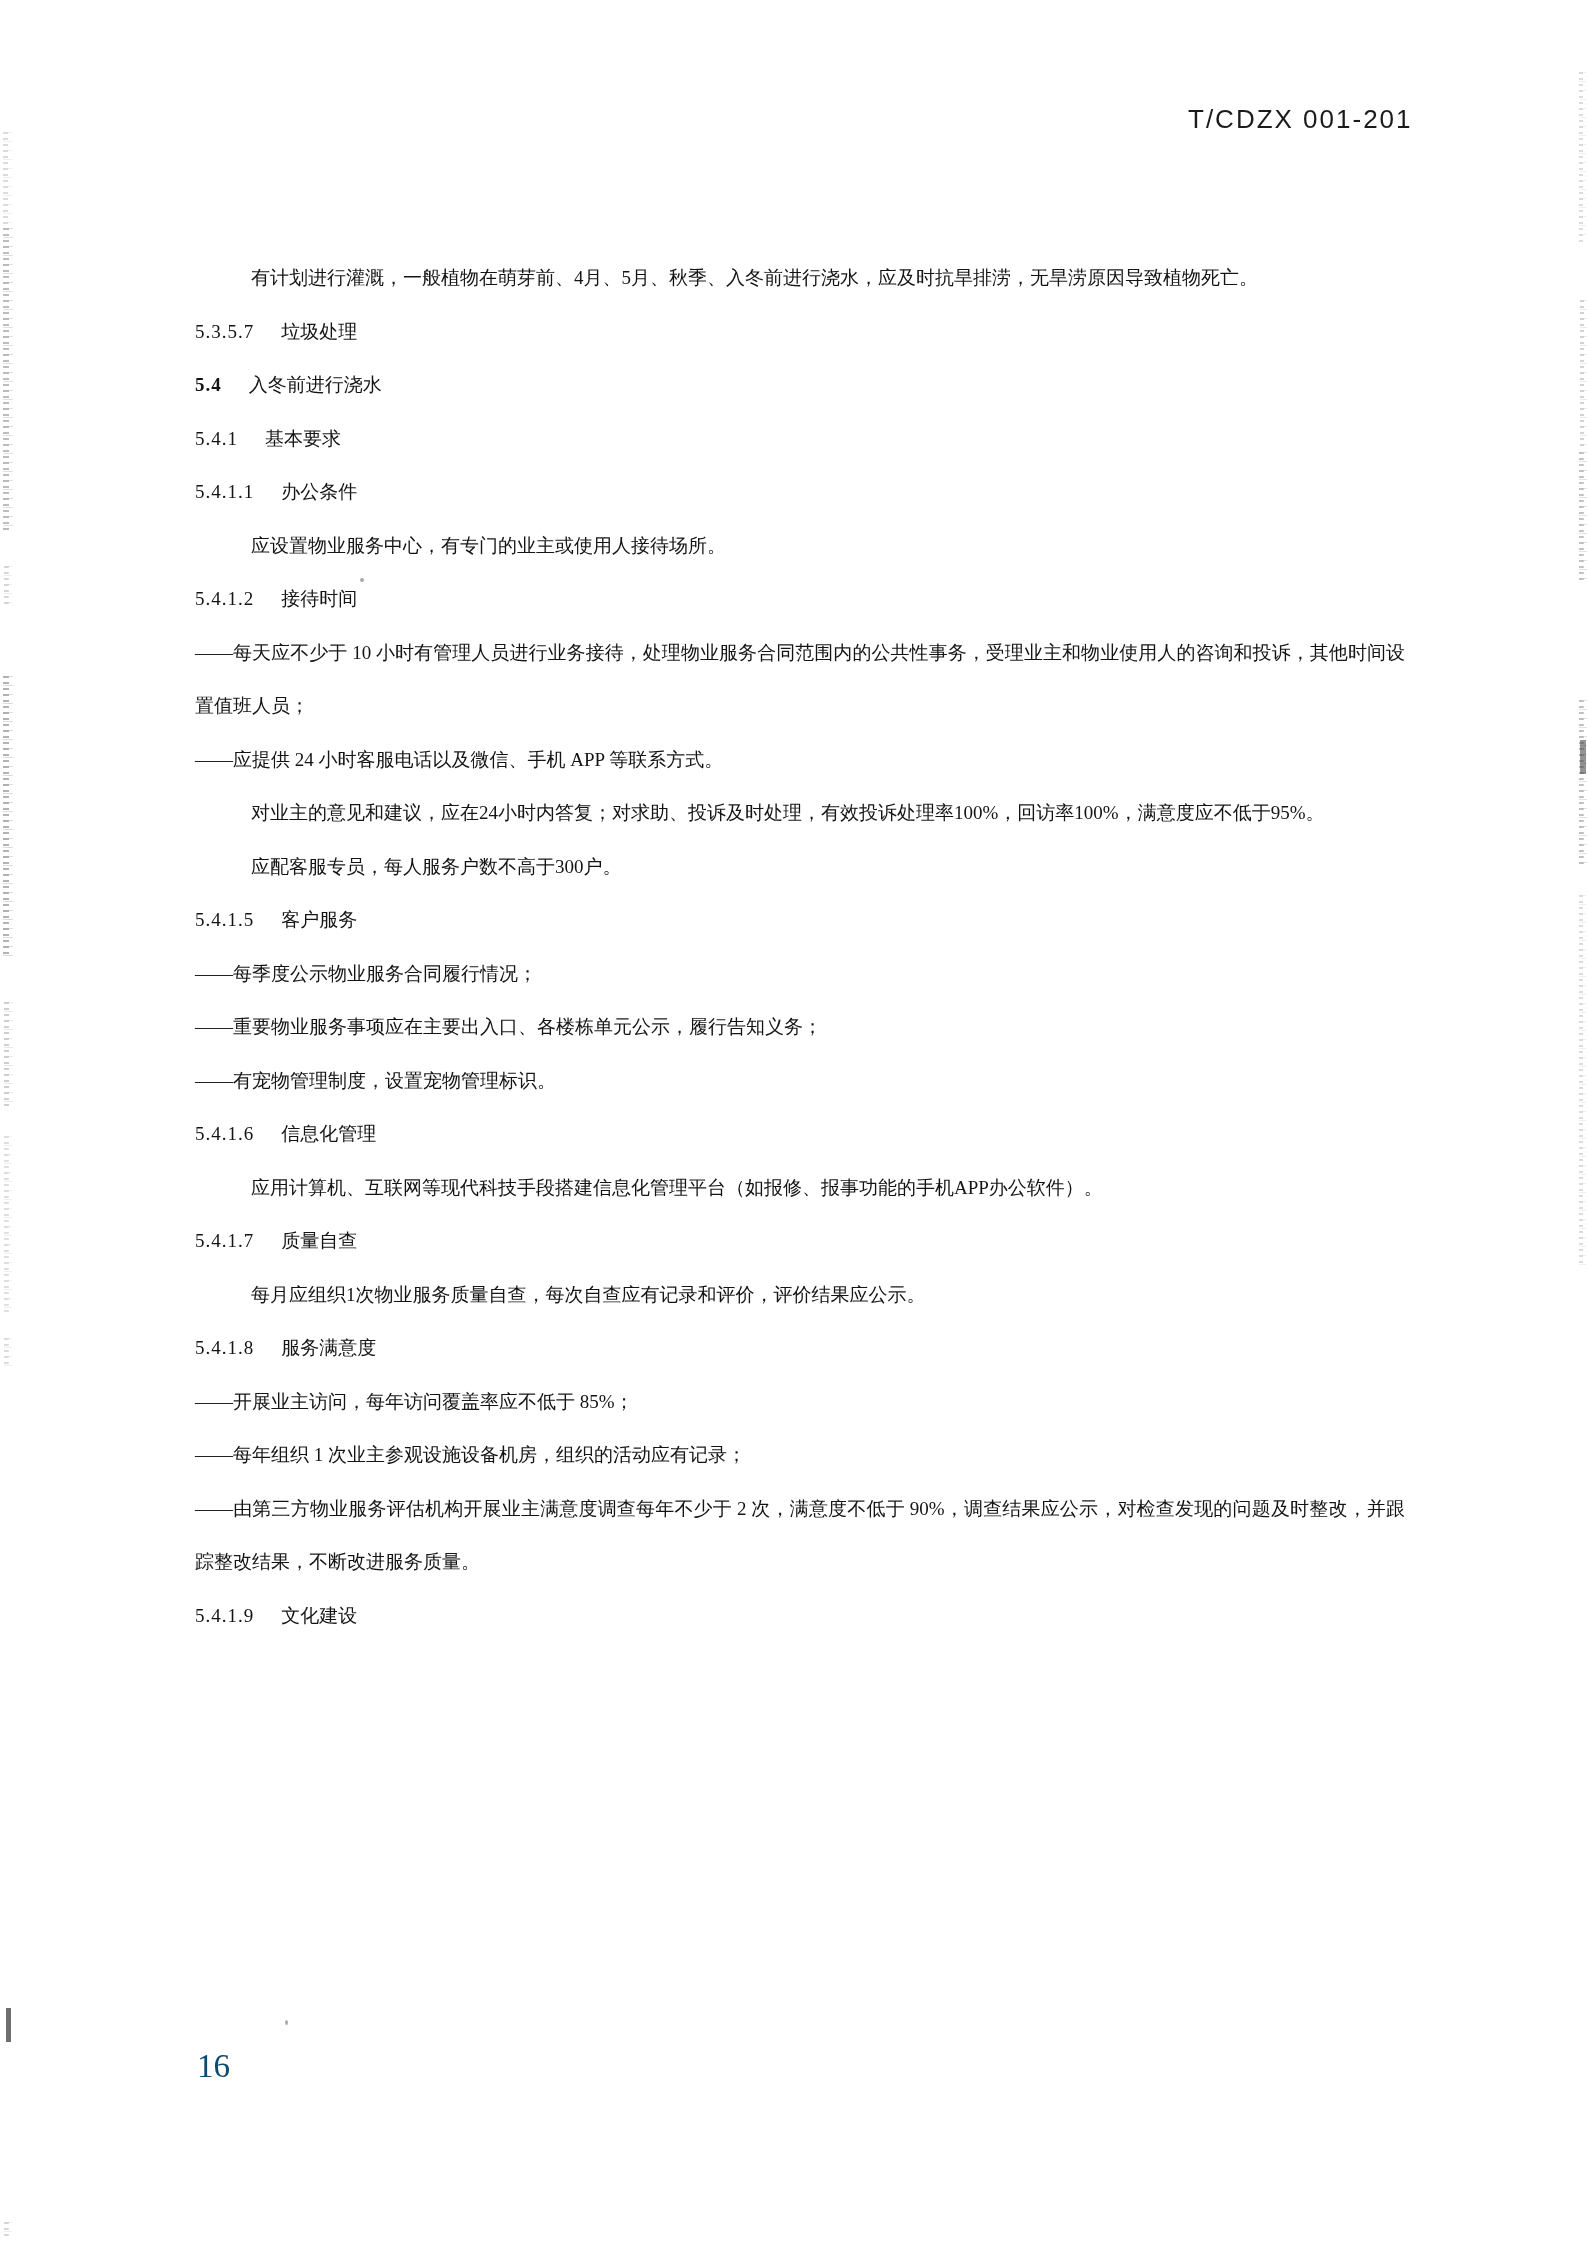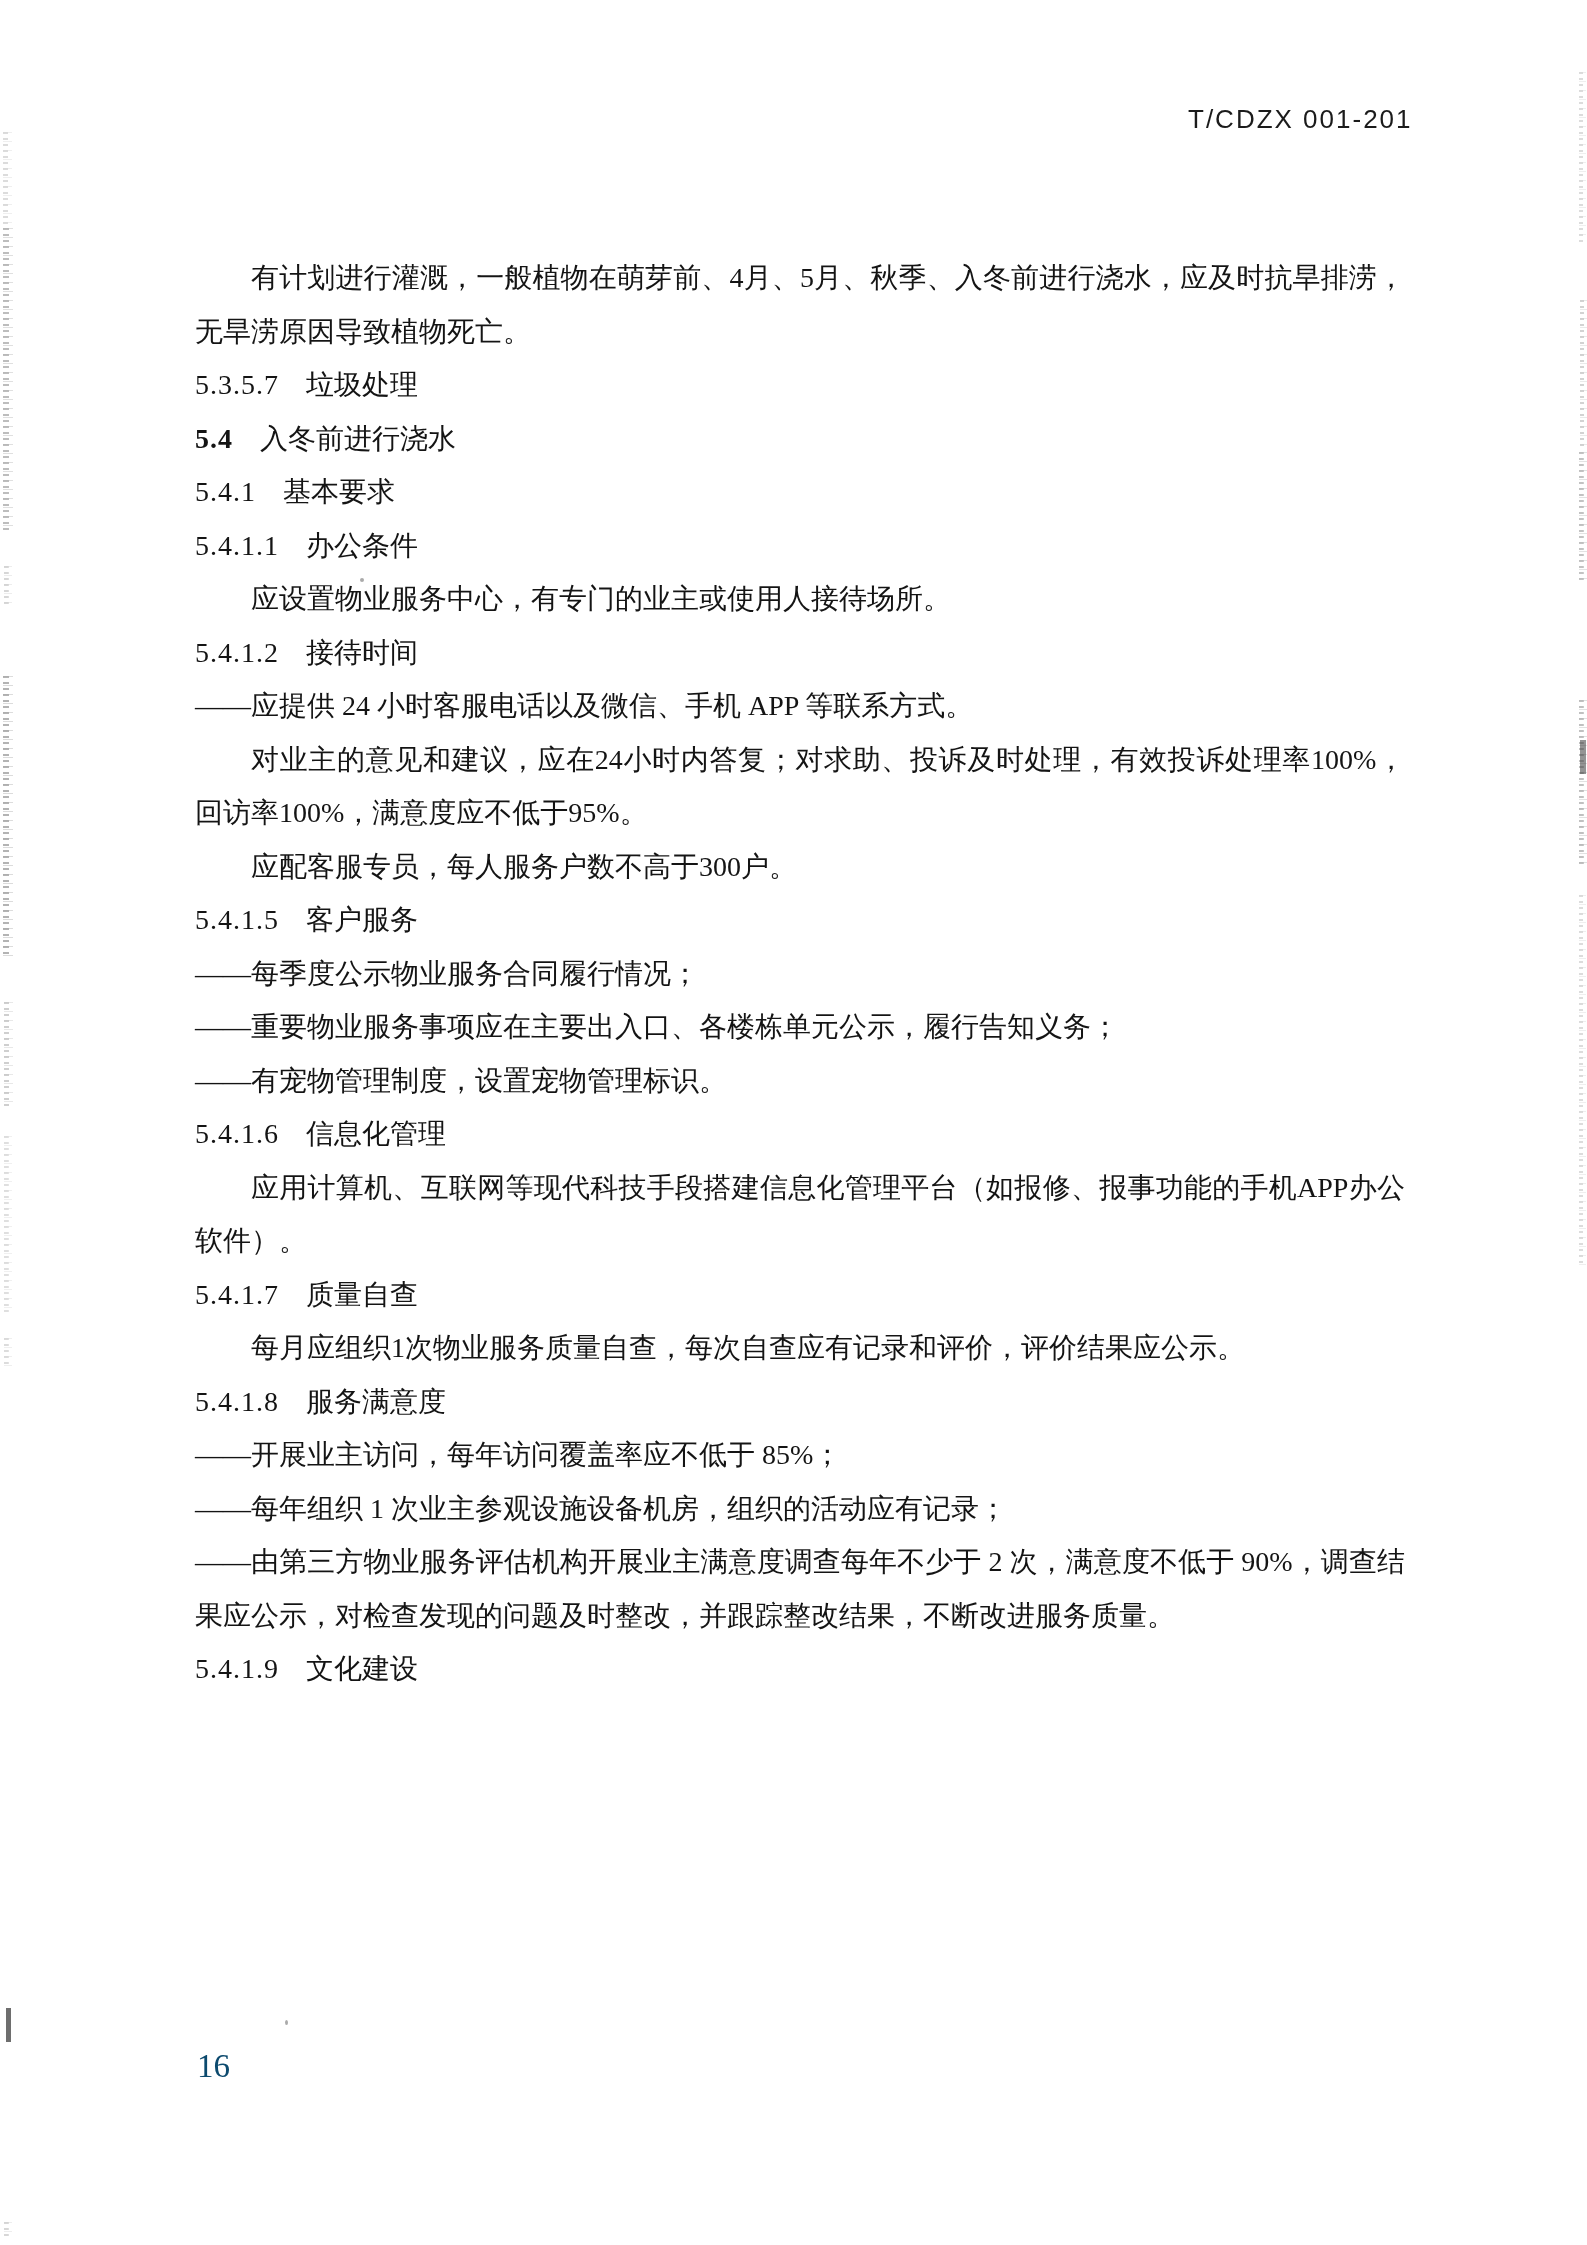--- a/index.html
+++ b/index.html
@@ -26,21 +26,21 @@
     font-weight: 500;
     color: #1b1b1b;
     white-space: nowrap;
   }
   
   .content {
     position: absolute;
     left: 195px;
     top: 251px;
     width: 1210px;
-    font-size: 28px;
+    font-size: 19px;
     line-height: 53.5px;
     text-align: justify;
     text-justify: inter-ideograph;
   }
   .content > div { margin: 0; }
   .heading .num { margin-right: 27px; letter-spacing: 1px; }
   .heading.bold-num .num { font-weight: bold; }
   .para.indent { text-indent: 56px; }
   
   .page-num {
@@ -111,20 +111,21 @@
 <div class="doc-code">T/CDZX 001-201</div>
 
 <div class="content">
     <div class="para indent">有计划进行灌溉，一般植物在萌芽前、4月、5月、秋季、入冬前进行浇水，应及时抗旱排涝，无旱涝原因导致植物死亡。</div>
     <div class="heading"><span class="num">5.3.5.7</span><span class="title">垃圾处理</span></div>
     <div class="heading bold-num"><span class="num">5.4</span><span class="title">入冬前进行浇水</span></div>
     <div class="heading"><span class="num">5.4.1</span><span class="title">基本要求</span></div>
     <div class="heading"><span class="num">5.4.1.1</span><span class="title">办公条件</span></div>
     <div class="para indent">应设置物业服务中心，有专门的业主或使用人接待场所。</div>
     <div class="heading"><span class="num">5.4.1.2</span><span class="title">接待时间</span></div>
+    <div class="para">——每天应不少于 10 小时有管理人员进行业务接待，处理物业服务合同范围内的公共性事务，受理业主和物业使用人的咨询和投诉，其他时间设置值班人员；</div>
     <div class="para">——应提供 24 小时客服电话以及微信、手机 APP 等联系方式。</div>
     <div class="para indent">对业主的意见和建议，应在24小时内答复；对求助、投诉及时处理，有效投诉处理率100%，回访率100%，满意度应不低于95%。</div>
     <div class="para indent">应配客服专员，每人服务户数不高于300户。</div>
     <div class="heading"><span class="num">5.4.1.5</span><span class="title">客户服务</span></div>
     <div class="para">——每季度公示物业服务合同履行情况；</div>
     <div class="para">——重要物业服务事项应在主要出入口、各楼栋单元公示，履行告知义务；</div>
     <div class="para">——有宠物管理制度，设置宠物管理标识。</div>
     <div class="heading"><span class="num">5.4.1.6</span><span class="title">信息化管理</span></div>
     <div class="para indent">应用计算机、互联网等现代科技手段搭建信息化管理平台（如报修、报事功能的手机APP办公软件）。</div>
     <div class="heading"><span class="num">5.4.1.7</span><span class="title">质量自查</span></div>

